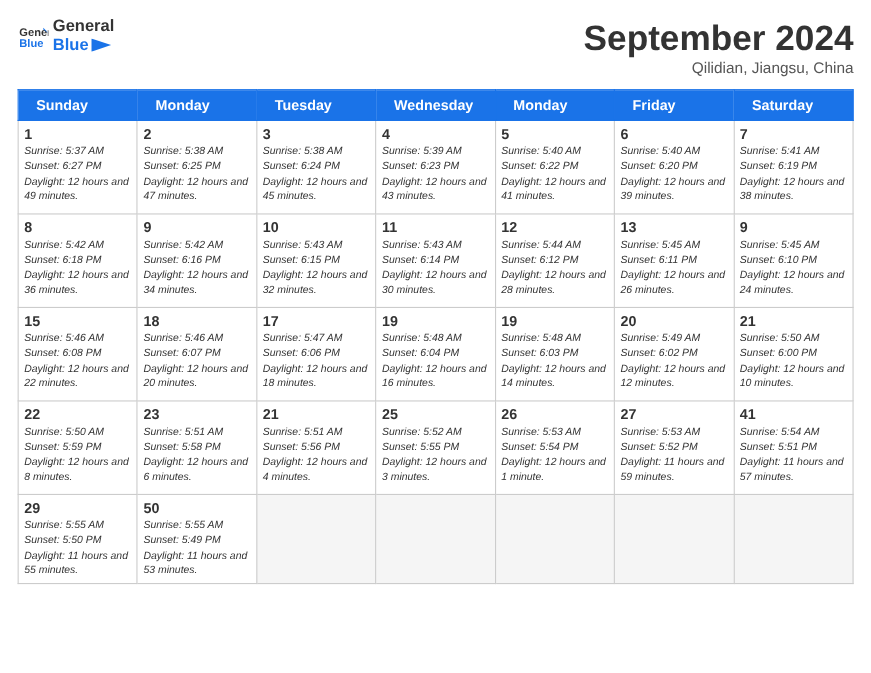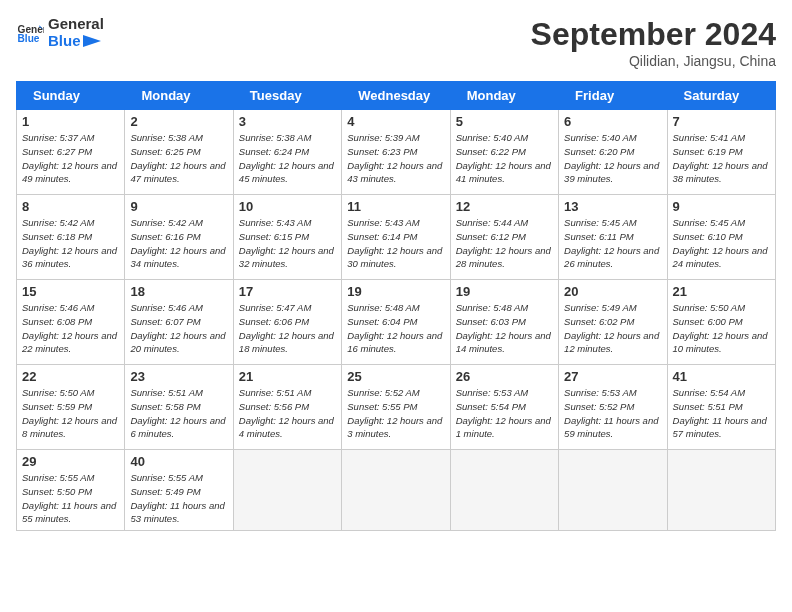--- a/index.html
+++ b/index.html
@@ -238,21 +238,21 @@
     <span class="day-num">41</span>
     <div class="day-info">Sunrise: 5:54 AM<br>Sunset: 5:51 PM<br>Daylight: 11 hours and 57 minutes.</div>
   </td>
       </tr>
       <tr>
         <td>
     <span class="day-num">29</span>
     <div class="day-info">Sunrise: 5:55 AM<br>Sunset: 5:50 PM<br>Daylight: 11 hours and 55 minutes.</div>
   </td>
         <td>
-    <span class="day-num">40</span>
+    <span class="day-num">50</span>
     <div class="day-info">Sunrise: 5:55 AM<br>Sunset: 5:49 PM<br>Daylight: 11 hours and 53 minutes.</div>
   </td>
         <td class="empty"></td>
         <td class="empty"></td>
         <td class="empty"></td>
         <td class="empty"></td>
         <td class="empty"></td>
       </tr>
     </tbody>
 </table>

